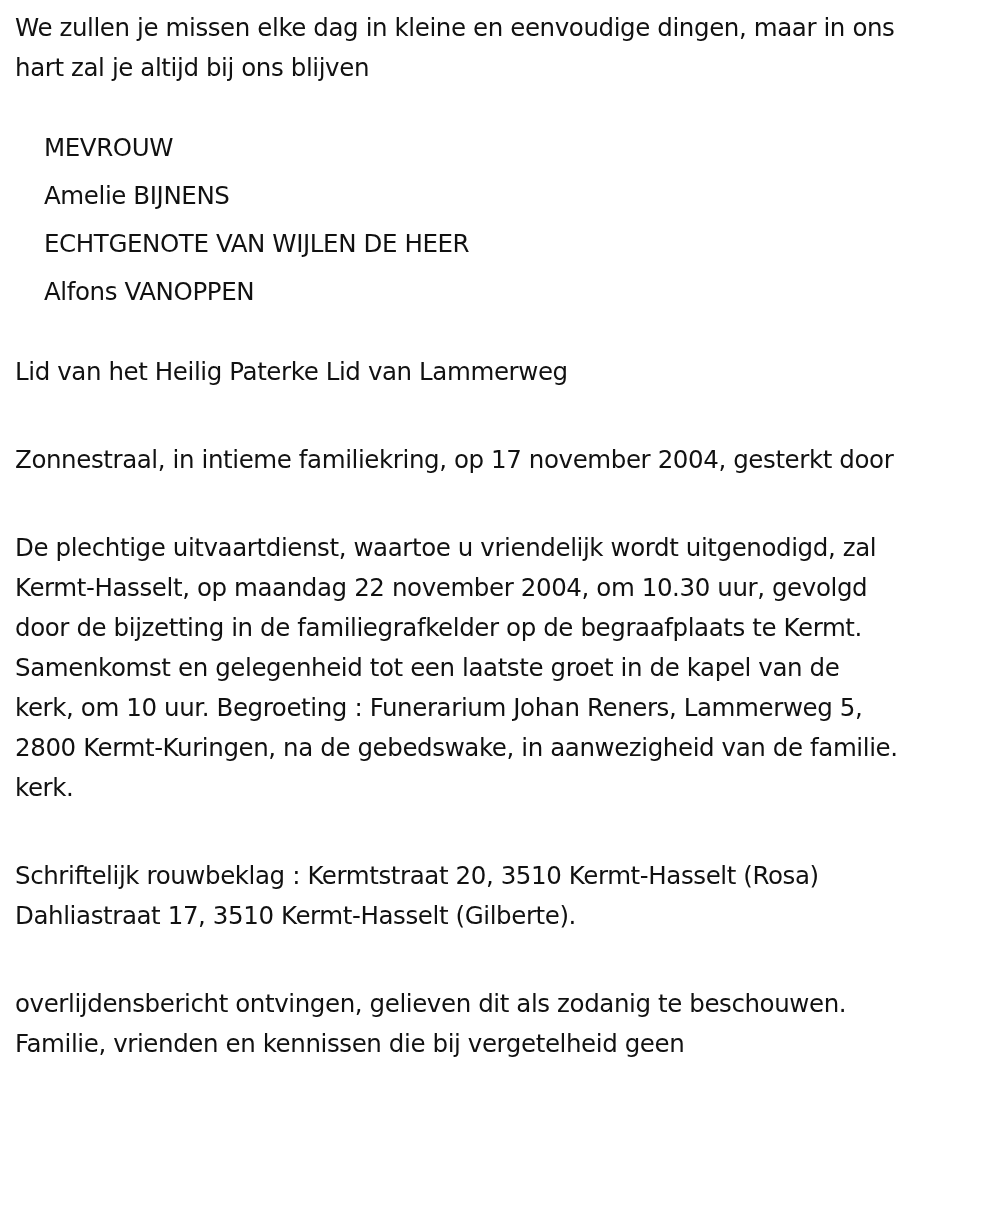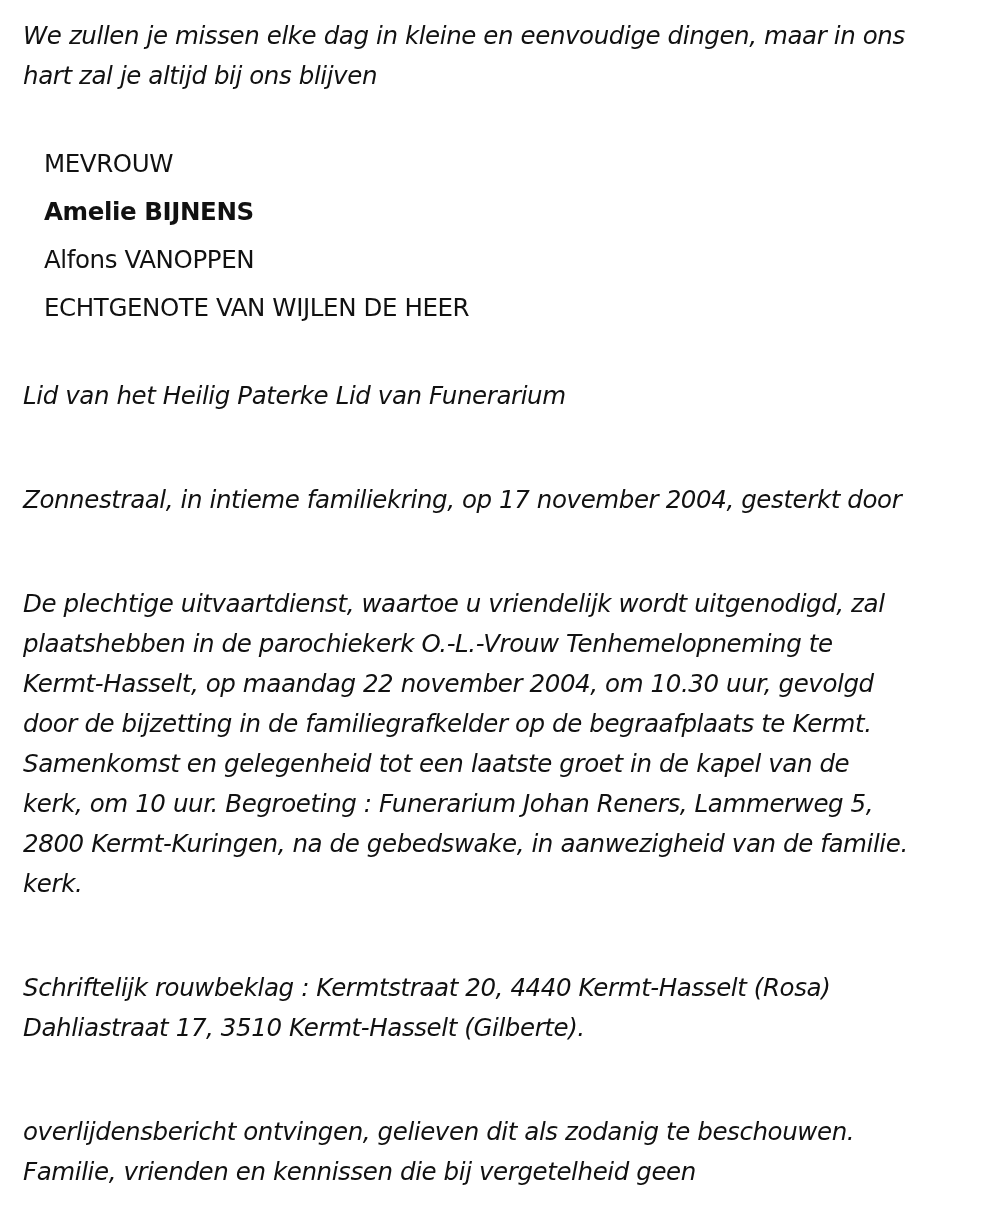--- a/index.html
+++ b/index.html
@@ -8,73 +8,72 @@
       height: 1206px;
       overflow: hidden;
       font-family: "DejaVu Sans", sans-serif;
       color: #111111;
       font-size: 24.5px;
       letter-spacing: -0.4px;
     }
     .page { position: relative; padding: 4px 0 0 11px; }
     .line { display: block; white-space: nowrap; height: 40px; line-height: 40px; }
     .hline { display: block; white-space: nowrap; height: 48px; line-height: 48px; margin-left: 33px; }
-    .bold { font-weight: bold; }
+    .bold { font-weight: normal; }
     .gap40 { height: 40px; }
     .gap32 { height: 32px; }
-    p { margin: 12px; font-style: italic; }
+    p { margin: 4px; }
   </style>
 </head>
 <body>
 
 <div class="page">
 
   <p>
     <span class="line">We zullen je missen elke dag in kleine en eenvoudige dingen, maar in ons</span>
     <span class="line">hart zal je altijd bij ons blijven</span>
   </p>
 
   <div class="gap32"></div>
 
   <div>
     <span class="hline">MEVROUW</span>
     <span class="hline bold">Amelie BIJNENS</span>
+    <span class="hline">ECHTGENOTE VAN WIJLEN DE HEER</span>
     <span class="hline">Alfons VANOPPEN</span>
-    <span class="hline">ECHTGENOTE VAN WIJLEN DE HEER</span>
   </div>
 
   <div class="gap32"></div>
 
   <p>
-    <span class="line">Lid van het Heilig Paterke Lid van Funerarium</span>
+    <span class="line">Lid van het Heilig Paterke Lid van Lammerweg</span>
   </p>
 
   <div class="gap40"></div>
 
   <p>
     <span class="line">Zonnestraal, in intieme familiekring, op 17 november 2004, gesterkt door</span>
   </p>
 
   <div class="gap40"></div>
 
   <p>
     <span class="line">De plechtige uitvaartdienst, waartoe u vriendelijk wordt uitgenodigd, zal</span>
-    <span class="line">plaatshebben in de parochiekerk O.-L.-Vrouw Tenhemelopneming te</span>
     <span class="line">Kermt-Hasselt, op maandag 22 november 2004, om 10.30 uur, gevolgd</span>
     <span class="line">door de bijzetting in de familiegrafkelder op de begraafplaats te Kermt.</span>
     <span class="line">Samenkomst en gelegenheid tot een laatste groet in de kapel van de</span>
     <span class="line">kerk, om 10 uur. Begroeting : Funerarium Johan Reners, Lammerweg 5,</span>
     <span class="line">2800 Kermt-Kuringen, na de gebedswake, in aanwezigheid van de familie.</span>
     <span class="line">kerk.</span>
   </p>
 
   <div class="gap40"></div>
 
   <p>
-    <span class="line">Schriftelijk rouwbeklag : Kermtstraat 20, 4440 Kermt-Hasselt (Rosa)</span>
+    <span class="line">Schriftelijk rouwbeklag : Kermtstraat 20, 3510 Kermt-Hasselt (Rosa)</span>
     <span class="line">Dahliastraat 17, 3510 Kermt-Hasselt (Gilberte).</span>
   </p>
 
   <div class="gap40"></div>
 
   <p>
     <span class="line">overlijdensbericht ontvingen, gelieven dit als zodanig te beschouwen.</span>
     <span class="line">Familie, vrienden en kennissen die bij vergetelheid geen</span>
   </p>
 

